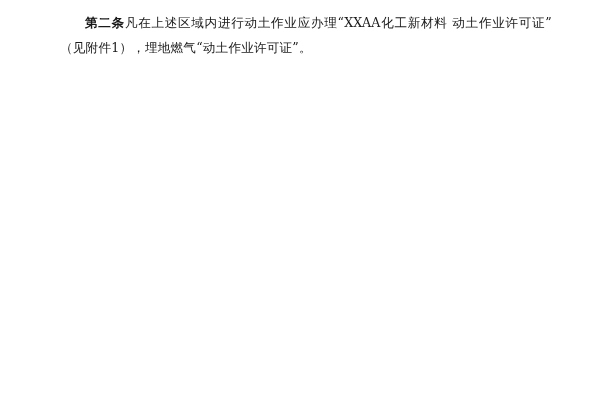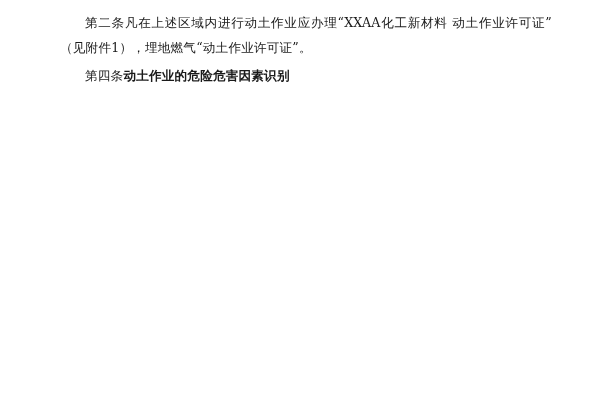--- a/index.html
+++ b/index.html
@@ -30,37 +30,34 @@
     text-justify: inter-ideograph;
     letter-spacing: 0.2px;
   }
   .indent {
     text-indent: 25px;
   }
   .heading {
     font-weight: bold;
   }
   .bold {
-    font-weight: normal;
+    font-weight: bold;
     margin-top: 44px;
   }
   .gap-sm {
     margin-top: 2px;
   }
 </style>
 </head>
 <body>
 
 <div id="page">
 
   <p class="para indent">
     <span class="bold">第二条</span><span>凡在上述区域内进行动土作业应办理“XXAA化工新材料  动土作业许可证”（见附件1），埋地燃气“动土作业许可证”。</span>
   </p>
 
 
-  <p class="para indent heading gap-sm">
-    <span class="bold">第四条</span><span>动土作业的危险危害因素识别</span>
-  </p>
 
 
 
 
 </div>
 
 </body></html>

